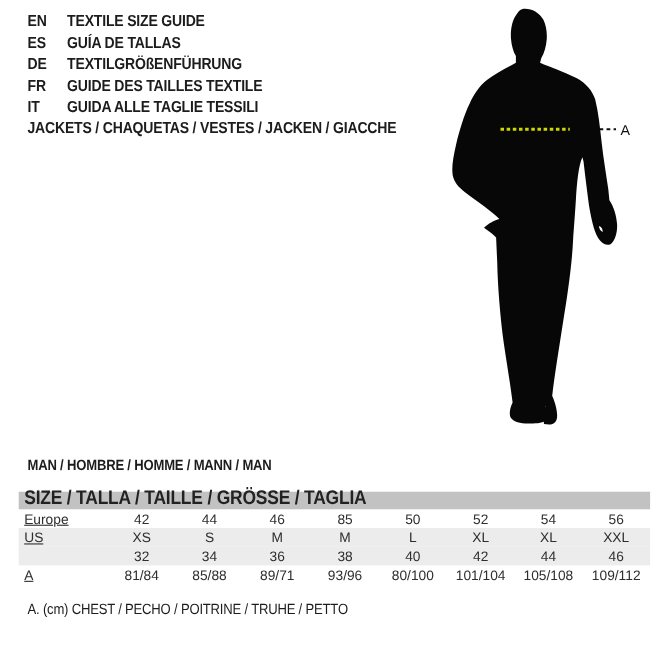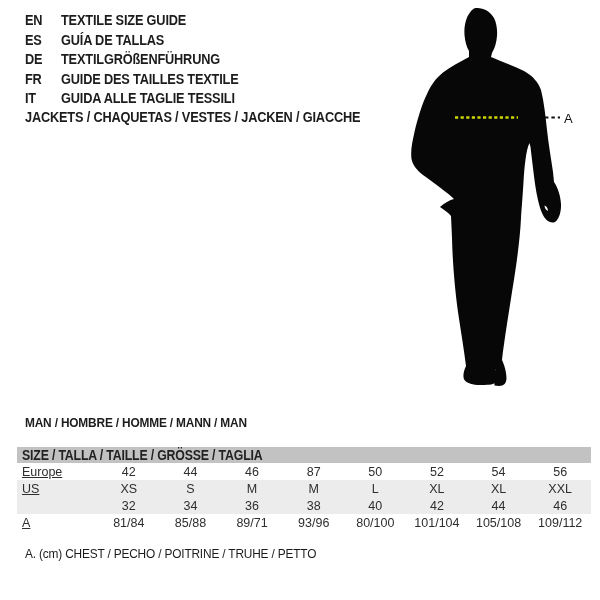--- a/index.html
+++ b/index.html
@@ -23,21 +23,21 @@
 
   
   .figure{position:absolute;left:390px;top:0px;width:210px;height:400px;}
 
   
   .section-title{position:absolute;left:25px;top:415px;font-weight:bold;font-size:13.5px;}
 
   
   .size-table{position:absolute;left:17px;top:447px;width:574px;}
   .t-header{height:16px;background:var(--header-bg,#c2c2c2);display:flex;align-items:flex-end;
-            padding-left:5px;font-weight:bold;font-size:14px;color:#222;}
+            padding-left:5px;font-weight:bold;font-size:18px;color:#222;}
   .t-row{display:flex;height:17px;align-items:center;font-size:12.5px;color:#2e2e2e;}
   .t-row.shade{background:var(--row-shade,#ececec);}
   .t-label{width:76px;flex:0 0 76px;padding-left:5px;text-align:left;text-decoration:underline;}
   .t-cell{flex:1;text-align:center;}
 
   
   .footnote{position:absolute;left:25px;top:546px;font-weight:normal;font-size:13.5px;}
 
   svg text{font-family:"Liberation Sans","DejaVu Sans",sans-serif;}
 </style>
@@ -134,21 +134,21 @@
   <div class="size-table">
     <div class="t-header">
       <span class="cond">SIZE / TALLA / TAILLE / GRÖSSE / TAGLIA</span>
     </div>
     <div id="t-rows">
         <div class="t-row">
           <div class="t-label">Europe</div>
           <div class="t-cell">42</div>
           <div class="t-cell">44</div>
           <div class="t-cell">46</div>
-          <div class="t-cell">87</div>
+          <div class="t-cell">85</div>
           <div class="t-cell">50</div>
           <div class="t-cell">52</div>
           <div class="t-cell">54</div>
           <div class="t-cell">56</div>
         </div>
         <div class="t-row shade">
           <div class="t-label">US</div>
           <div class="t-cell">XS</div>
           <div class="t-cell">S</div>
           <div class="t-cell">M</div>

